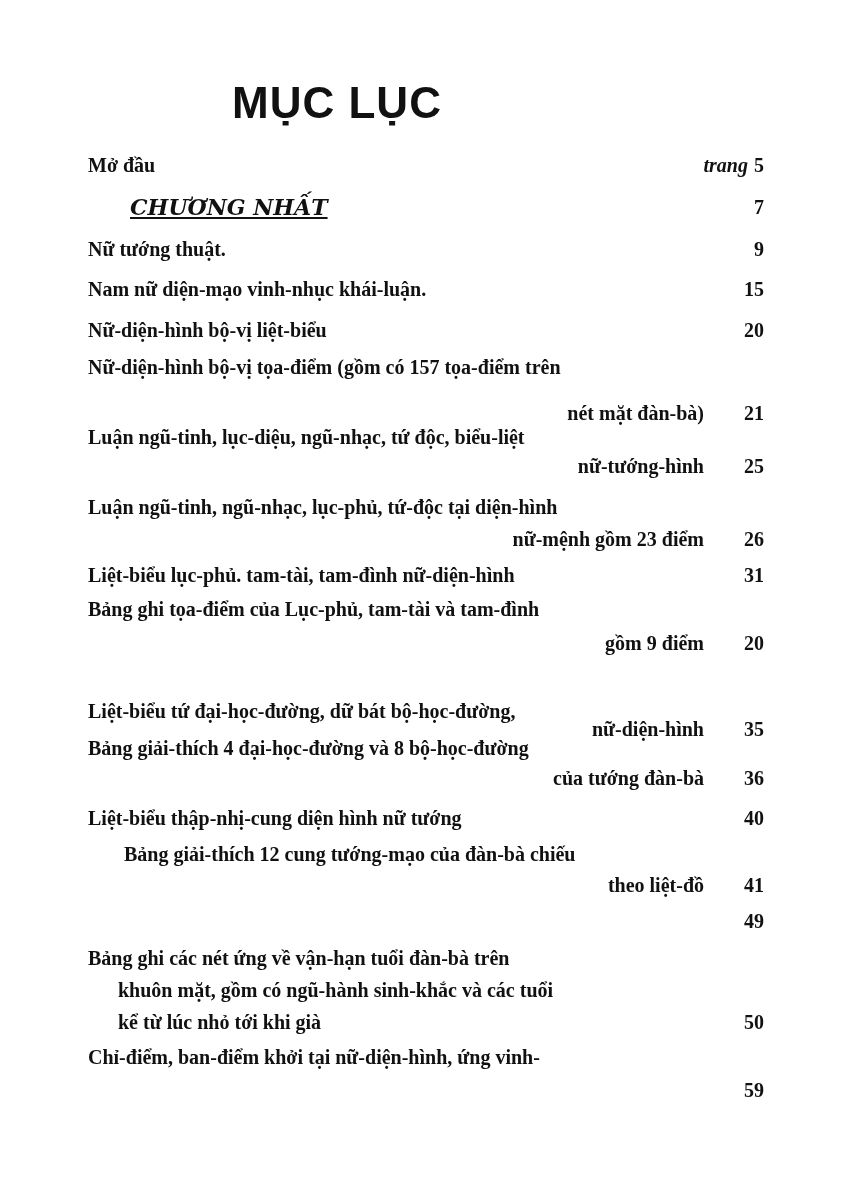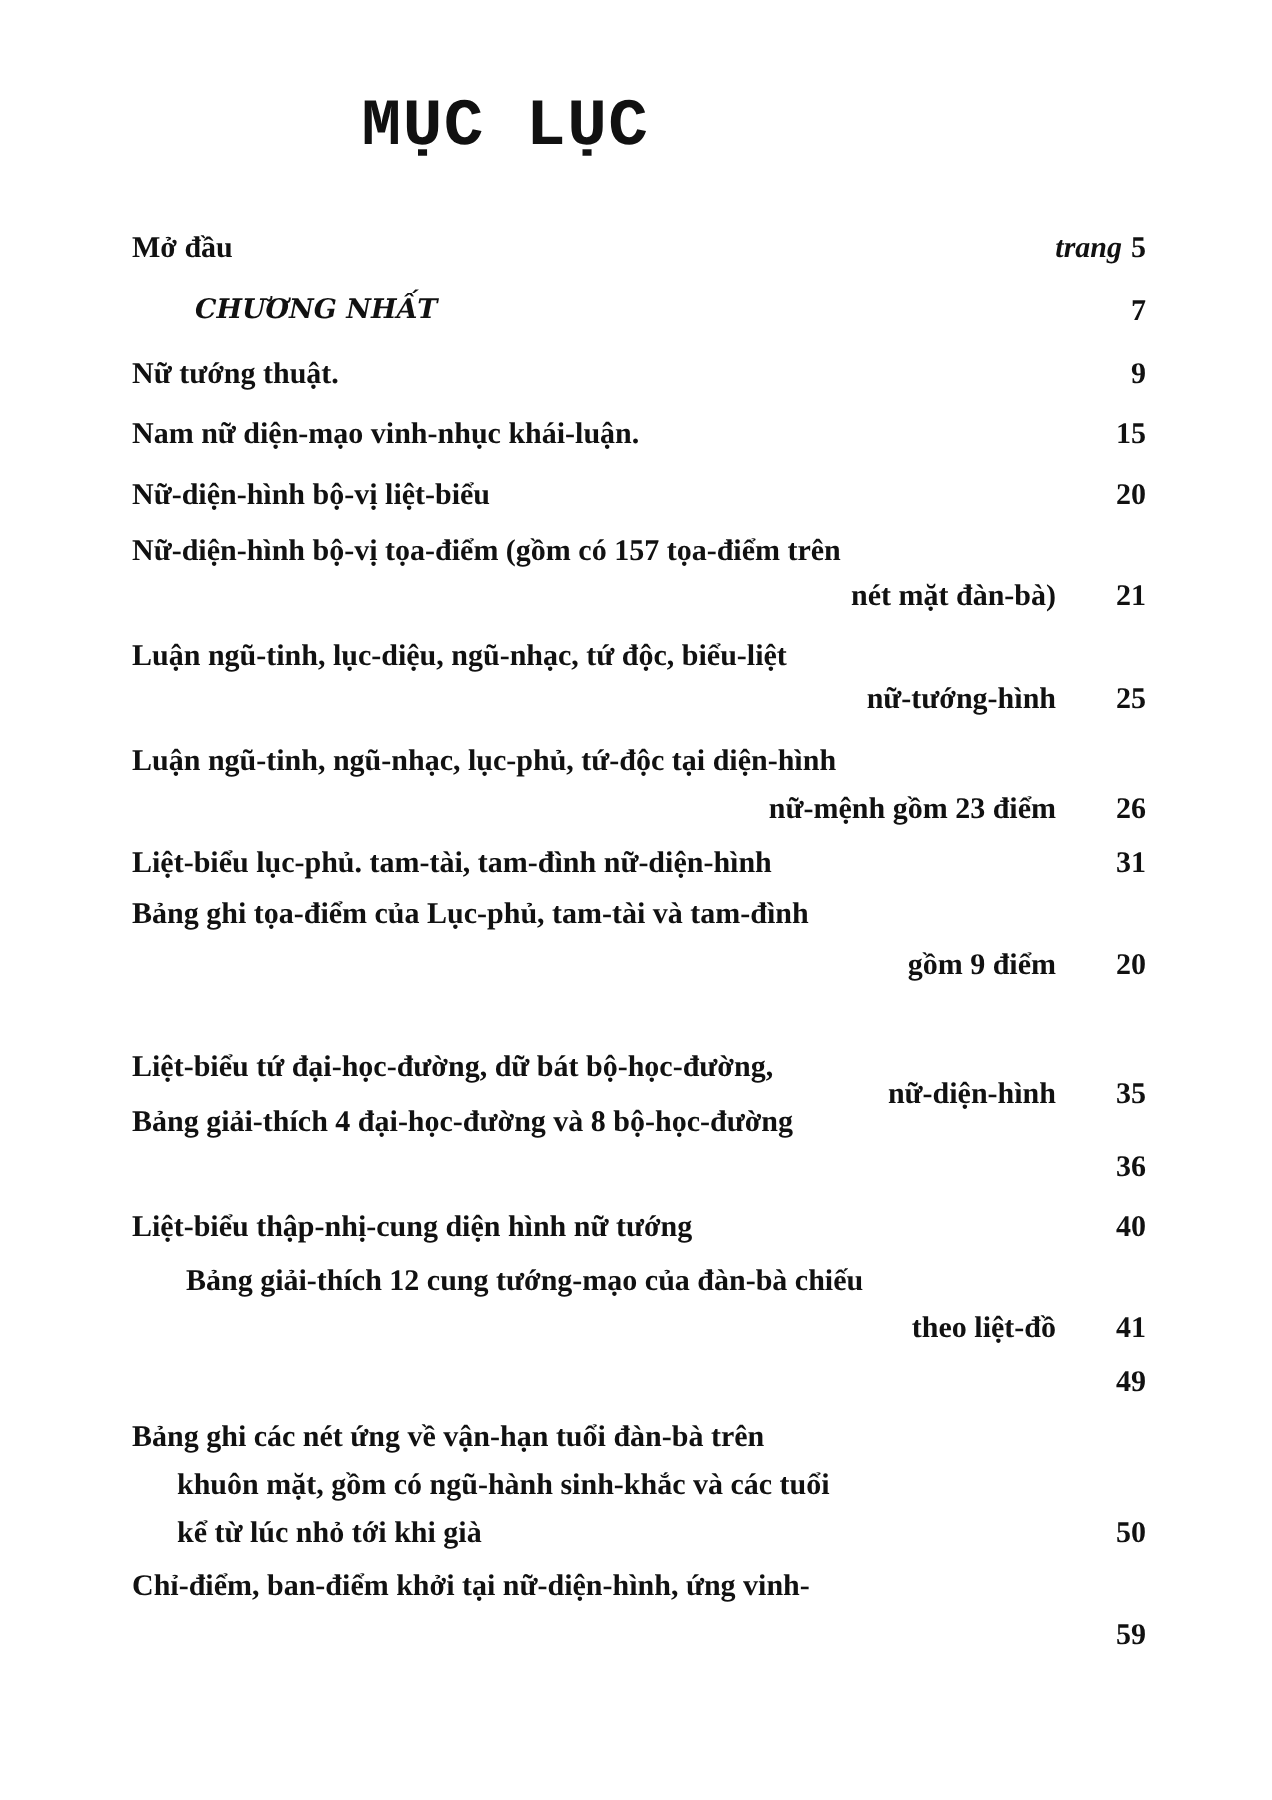--- a/index.html
+++ b/index.html
@@ -1,33 +1,33 @@
 <!DOCTYPE html>
 <html><head>
 <meta charset="utf-8">
 <style>
   html, body { margin: 0; padding: 0; }
   body {
     width: 848px; height: 1200px; background: #ffffff; position: relative; overflow: hidden;
     color: #111; font-family: "Liberation Serif", "DejaVu Serif", serif;
   }
   .page-title {
-    position: absolute; left: 0; width: 674px; top: 60px; text-align: center;
-    font-size: 44px; font-weight: bold; letter-spacing: 1px; font-family: Liberation Mono, monospace;
+    position: absolute; left: 0; width: 674px; top: 78px; text-align: center;
+    font-size: 44px; font-weight: bold; letter-spacing: 1px; font-family: Liberation Sans, sans-serif;
   }
   .toc { position: absolute; left: 88px; width: 676px; top: 0; }
   .entry { position: absolute; left: 0; width: 676px; }
   .line {
     position: absolute; left: 0; width: 676px; height: 30px; line-height: 30px;
     font-size: 20px; font-weight: bold; white-space: nowrap;
   }
   .line .txt { position: absolute; left: 0; }
   .line.right .txt { left: auto; right: 60px; }
   .line.indent .txt { left: 30px; }
-  .line.chapter .txt { left: 42px; font-style: italic; font-family: "DejaVu Serif", serif; font-size: 18px; }
+  .line.chapter .txt { left: 42px; font-style: italic; font-family: "DejaVu Serif", serif; font-size: 22px; text-decoration: underline; }
   .page { position: absolute; right: 0; font-weight: bold; }
   .page .prefix { font-style: italic; margin-right: 6px; }
 </style>
 </head>
 <body>
 
 <div class="page-title">MỤC LỤC</div>
 <div class="toc" id="toc">
     <div class="entry">
       <div class="line" style="top: 150px;">
@@ -56,21 +56,21 @@
     <div class="entry">
       <div class="line" style="top: 315px;">
         <span class="txt">Nữ-diện-hình bộ-vị liệt-biểu</span>
         <span class="page"><span>20</span></span>
       </div>
     </div>
     <div class="entry">
       <div class="line" style="top: 352px;">
         <span class="txt">Nữ-diện-hình bộ-vị tọa-điểm (gồm có 157 tọa-điểm trên</span>
       </div>
-      <div class="line right" style="top: 382px;">
+      <div class="line right" style="top: 398px;">
         <span class="txt">nét mặt đàn-bà)</span>
         <span class="page"><span>21</span></span>
       </div>
     </div>
     <div class="entry">
       <div class="line" style="top: 422px;">
         <span class="txt">Luận ngũ-tinh, lục-diệu, ngũ-nhạc, tứ độc, biểu-liệt</span>
       </div>
       <div class="line right" style="top: 451px;">
         <span class="txt">nữ-tướng-hình</span>
@@ -108,20 +108,21 @@
       <div class="line right" style="top: 714px;">
         <span class="txt">nữ-diện-hình</span>
         <span class="page"><span>35</span></span>
       </div>
     </div>
     <div class="entry">
       <div class="line" style="top: 733px;">
         <span class="txt">Bảng giải-thích 4 đại-học-đường và 8 bộ-học-đường</span>
       </div>
       <div class="line right" style="top: 763px;">
+        <span class="txt">của tướng đàn-bà</span>
         <span class="page"><span>36</span></span>
       </div>
     </div>
     <div class="entry">
       <div class="line" style="top: 803px;">
         <span class="txt">Liệt-biểu thập-nhị-cung diện hình nữ tướng</span>
         <span class="page"><span>40</span></span>
       </div>
     </div>
     <div class="entry">

